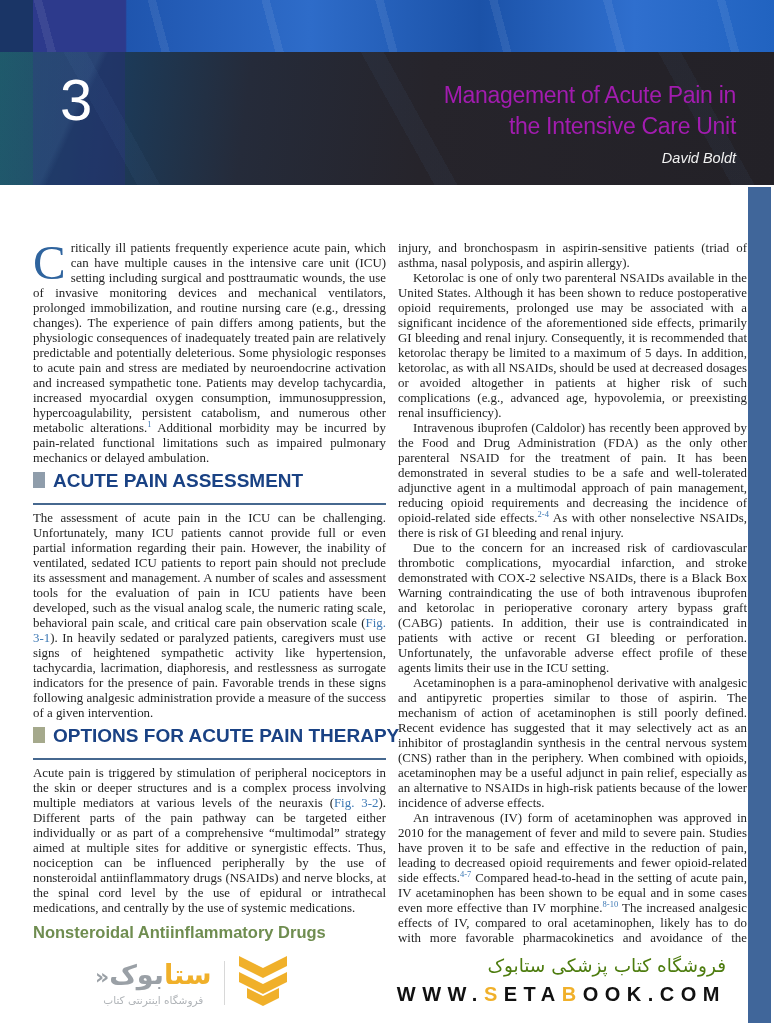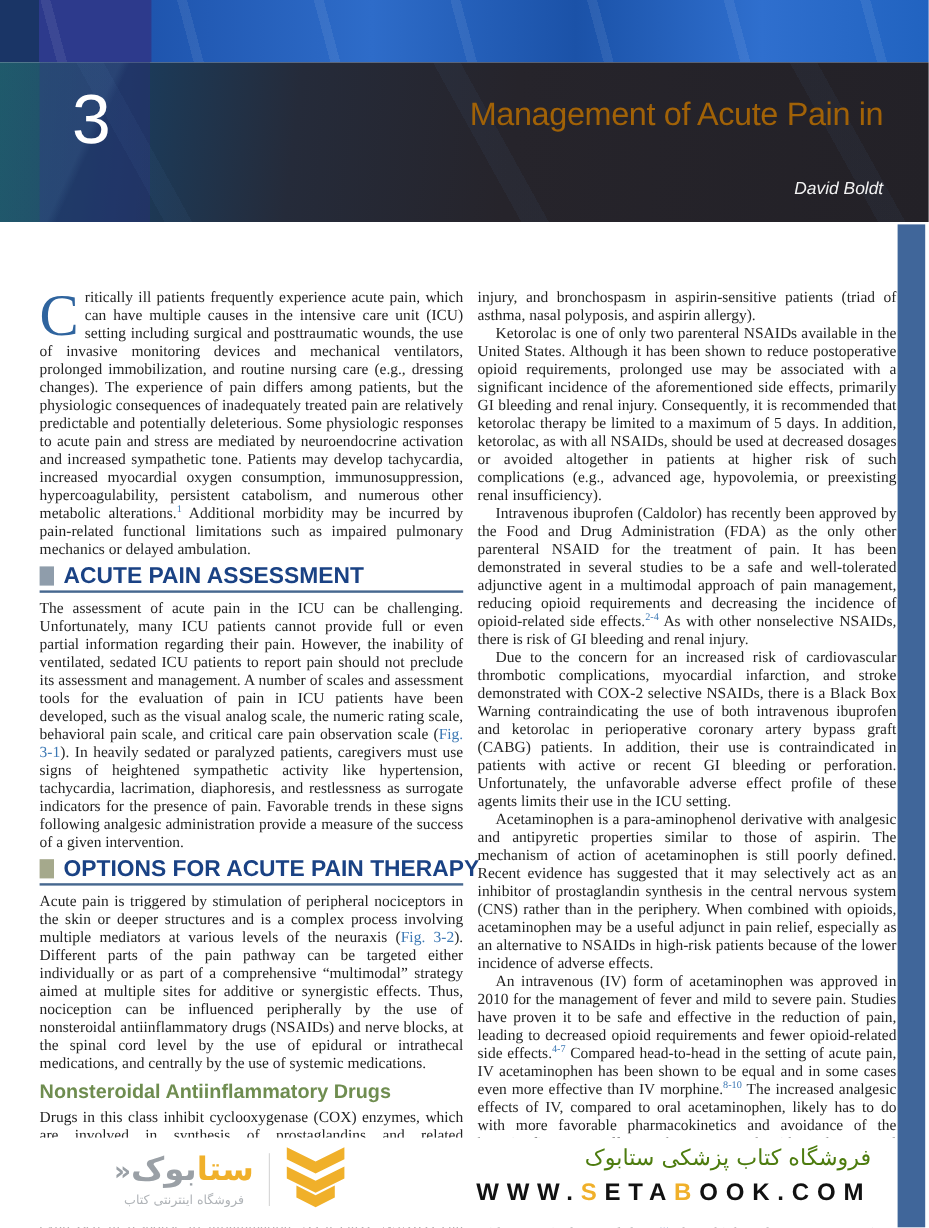--- a/index.html
+++ b/index.html
@@ -24,22 +24,22 @@
     background:
       linear-gradient(115deg, rgba(120,180,220,0.10) 0 12%, rgba(0,0,0,0) 13% 100%),
       repeating-linear-gradient(61deg, rgba(0,0,0,0) 0 120px, rgba(90,140,200,0.06) 120px 140px,
         rgba(0,0,0,0) 140px 260px); }
 
   .chapter-number { position:absolute; left:60px; top:66px; z-index:3;
     font-family:"Liberation Sans", sans-serif; font-weight:300; font-size:58px;
     color:#ffffff; letter-spacing:-1px; }
 
   .chapter-title { position:absolute; right:38px; top:80px; z-index:3; text-align:right;
-    font-family:"Liberation Sans", sans-serif; font-weight:400; color:#a16207;
-    font-size:27px; line-height:31px; letter-spacing:-0.3px; }
+    font-family:"Liberation Sans", sans-serif; font-weight:400; color:#a21caf;
+    font-size:23px; line-height:31px; letter-spacing:-0.3px; }
   .chapter-author { position:absolute; right:38px; top:150px; z-index:3; text-align:center;
     font-family:"Liberation Sans", sans-serif; font-style:italic; font-weight:300;
     font-size:14.5px; color:#f2f2f2; }
 
   
   .side-strip { position:absolute; left:748px; top:187px; width:23px; height:836px;
     background:#40669a; z-index:20; }
 
   
   .col { position:absolute; top:241px; font-size:12.9px; line-height:15px;
@@ -51,21 +51,21 @@
   .col p.indent { text-indent:15px; }
   .col p + p { margin-top:0; }
 
   .dropcap { float:left; font-size:49px; line-height:40px; padding:2px 5px 0 0;
     color:#2f649e; font-family:"Liberation Serif", serif; }
 
   .fig-ref { color:#3c78b4; text-decoration:none; }
   sup.ref { color:#3c78b4; font-size:8.5px; line-height:0; vertical-align:super; }
 
   .section-heading { display:flex; align-items:center; gap:8px;
-    border-bottom:2px solid #46688f; padding-bottom:4px; margin:6px 0 6px 0; }
+    border-bottom:2px solid #46688f; padding-bottom:15px; margin:6px 0 6px 0; }
   .hsq { width:12px; height:16px; flex:0 0 auto; }
   .sq1 { background:#8f9dab; }
   .sq2 { background:#a5a98c; }
   .htext { font-family:"Liberation Sans", sans-serif; font-weight:700; font-size:19px;
     letter-spacing:0px; color:#1a4284; white-space:nowrap; }
 
   .subheading { font-family:"Liberation Sans", sans-serif; font-weight:700;
     font-size:16.5px; color:#6f8d50; margin:9px 0 6px 0; text-align:left; }
 
   
@@ -93,20 +93,21 @@
 </head>
 <body>
 
 <div class="page">
 
   <div class="header-top"></div>
   <div class="header-main"></div>
   <div class="chapter-number">3</div>
   <div class="chapter-title">
     <span>Management of Acute Pain in</span><br>
+    <span>the Intensive Care Unit</span>
   </div>
   <div class="chapter-author">David Boldt</div>
 
   <div class="side-strip"></div>
 
   <div class="col col-left">
     <p><span class="dropcap">C</span><span>ritically ill patients frequently experience acute pain, which can have multiple causes in the intensive care unit (ICU) setting including surgical and posttraumatic wounds, the use of invasive monitoring devices and mechanical ventilators, prolonged immobilization, and routine nursing care (e.g., dressing changes). The experience of pain differs among patients, but the physiologic consequences of inadequately treated pain are relatively predictable and potentially deleterious. Some physiologic responses to acute pain and stress are mediated by neuroendocrine activation and increased sympathetic tone. Patients may develop tachycardia, increased myocardial oxygen consumption, immunosuppression, hypercoagulability, persistent catabolism, and numerous other metabolic alterations.</span><sup class="ref">1</sup><span> Additional morbidity may be incurred by pain-related functional limitations such as impaired pulmonary mechanics or delayed ambulation.</span></p>
 
     <div class="section-heading">
       <span class="hsq sq1"></span>

